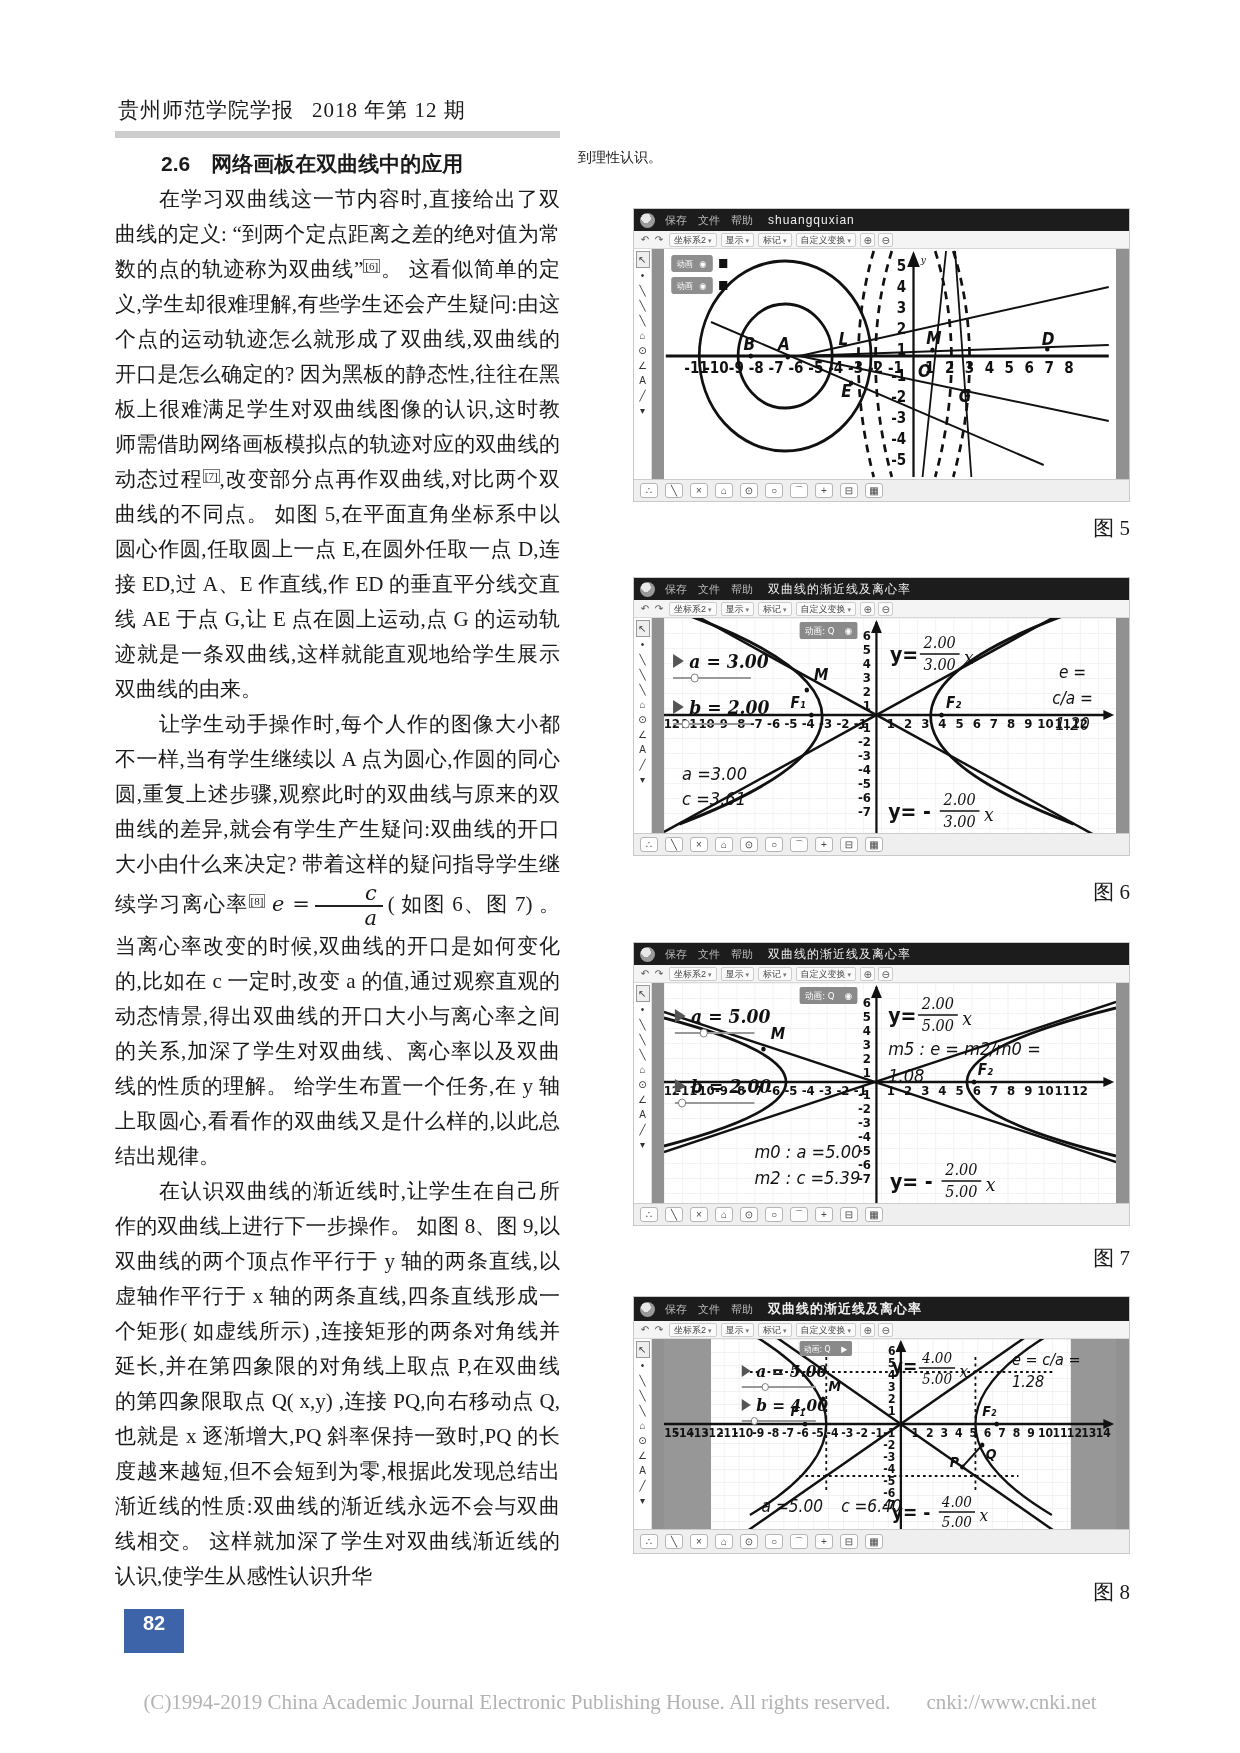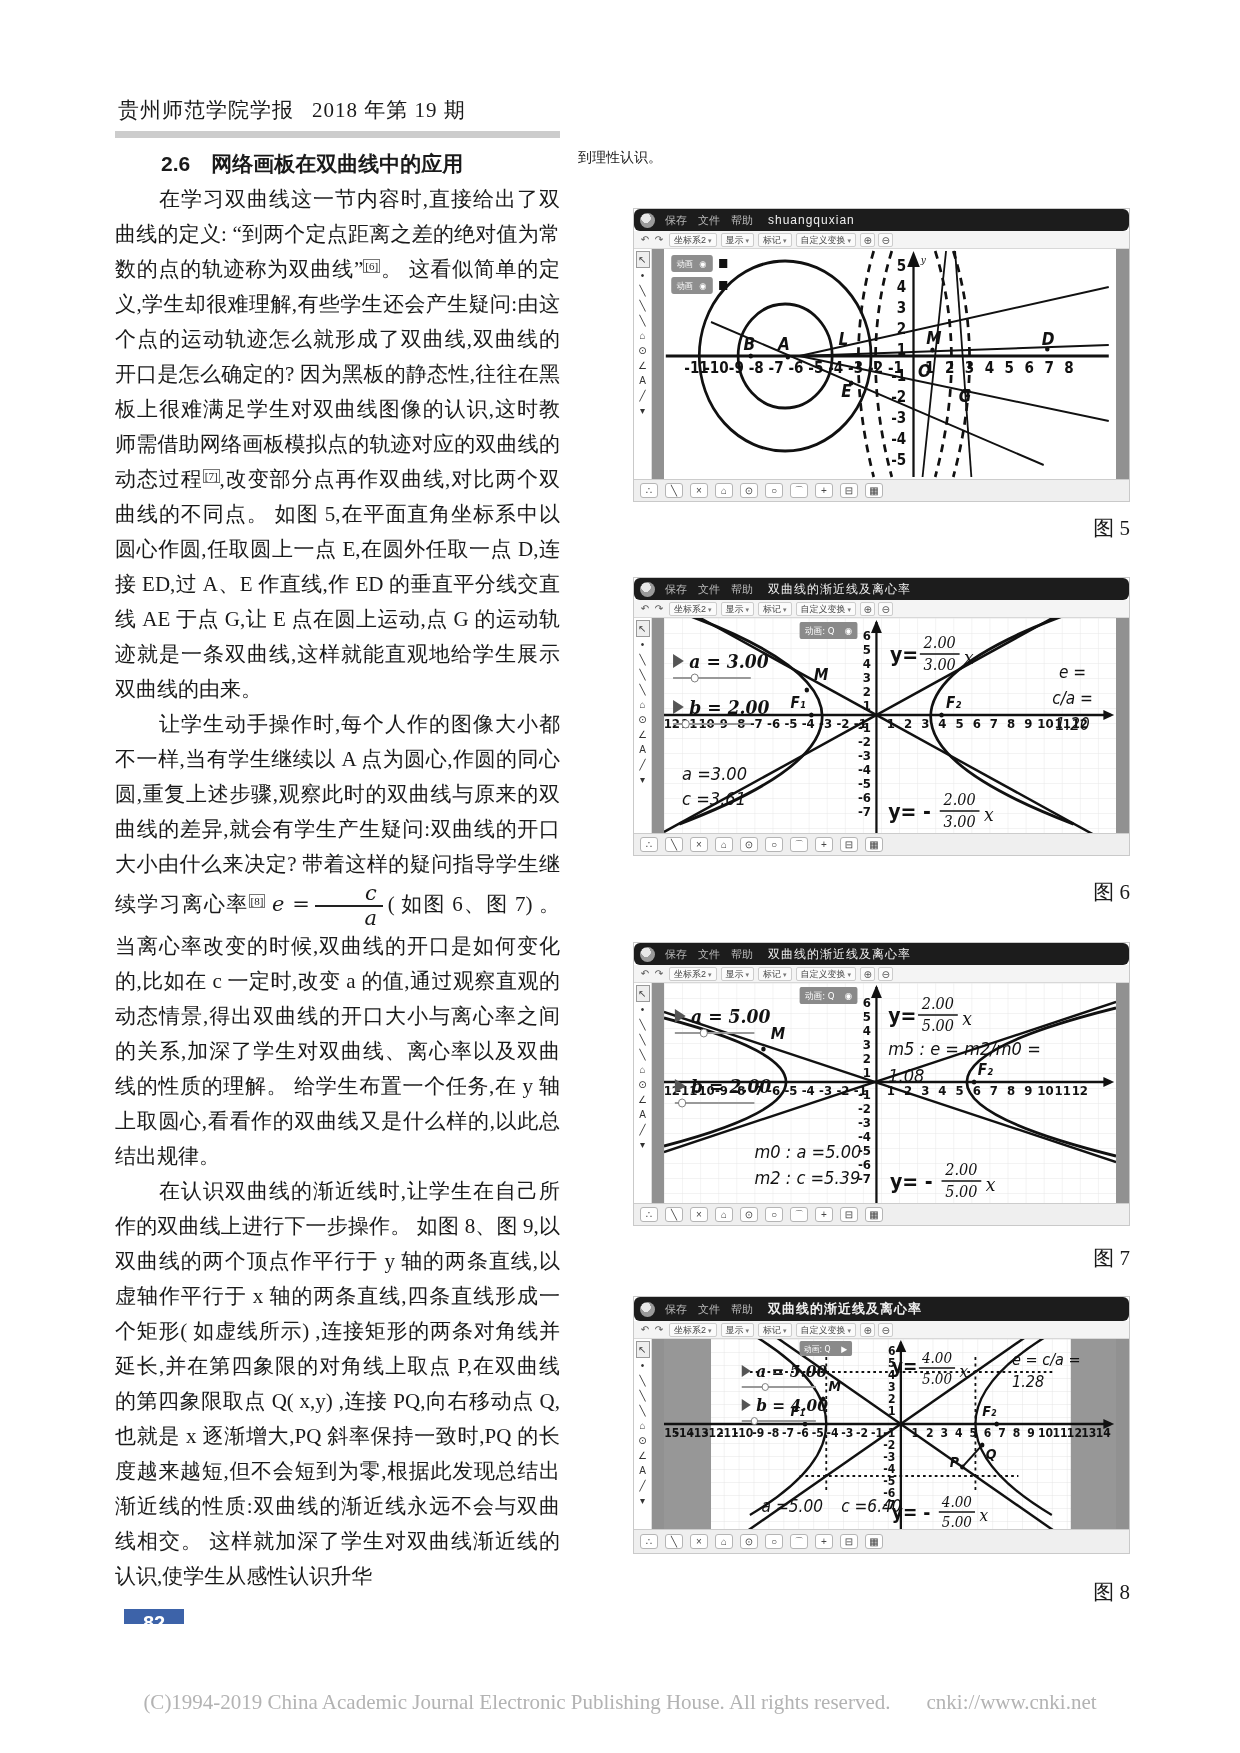--- a/index.html
+++ b/index.html
@@ -18,36 +18,36 @@
   .sec-heading { font-family:"Liberation Sans","DejaVu Sans",sans-serif; font-weight:bold;
                  text-indent:46px; margin-bottom:1px; }
   .para { text-indent:44px; }
   sup.ref { font-size:11px; vertical-align:6px; border:1px solid #777; padding:0 1px; line-height:10px; }
   .ifrac { display:inline-block; vertical-align:-14px; text-align:center;
            font-family:"DejaVu Serif",serif; font-style:italic; margin:0 5px; line-height:1.05; }
   .ifrac .fr-n { display:block; padding:0 6px 1px; border-bottom:2px solid #222; }
   .ifrac .fr-d { display:block; }
   .mvar { font-family:"DejaVu Serif",serif; font-style:italic; }
 
-  .page-badge { position:absolute; left:124px; top:1609px; width:60px; height:15px; background:#3d63a9;
+  .page-badge { position:absolute; left:124px; top:1609px; width:60px; height:44px; background:#3d63a9;
                 color:#fff; font-family:"Liberation Sans","DejaVu Sans",sans-serif; font-weight:bold;
                 font-size:20px; text-align:center; line-height:28px; }
 
   
   .right-col { position:absolute; left:578px; top:140px; width:552px; }
   .continuation { font-size:14px; line-height:35px; }
   .fig-caption { text-align:right; font-size:21px; height:28px; line-height:28px; }
   .cap5 { margin-top:12px; } .cap6 { margin-top:22px; } .cap7 { margin-top:18px; } .cap8 { margin-top:24px; }
 
   
   .fig-window { margin-left:55px; width:497px; border:1px solid #c9c9c9; background:#fff;
                 font-family:"Liberation Sans","DejaVu Sans",sans-serif; }
   .m5 { margin-top:33px; } .m6 { margin-top:35px; } .m7 { margin-top:36px; } .m8 { margin-top:24px; }
 
-  .win-titlebar { height:22px; background:#1c1c1c; display:flex; align-items:center; padding:0 6px;border-radius:6px; }
+  .win-titlebar { height:22px; background:#1c1c1c; display:flex; align-items:center; padding:0 6px; }
   .fig8-w .win-titlebar { height:24px; }
   .avatar { width:15px; height:15px; border-radius:50%; background:radial-gradient(circle at 40% 35%, #e8e8e8 0 35%, #9a9a9a 36% 100%); margin-right:10px; flex:none; }
   .menu-item { color:#b9b9b9; font-size:11px; margin-right:11px; }
   .doc-title { color:#f0f0f0; font-size:12px; margin-left:4px; letter-spacing:1px; }
   .fig8-w .doc-title { font-size:13px; font-weight:bold; }
 
   .win-toolbar { height:18px; background:#f4f4f4; border-bottom:1px solid #d8d8d8; display:flex;
                  align-items:center; padding:0 4px; }
   .tb-ico { font-size:10px; color:#555; width:14px; text-align:center; flex:none; }
   .chips { display:flex; align-items:flex-start; margin-left:3px; }
@@ -83,21 +83,21 @@
   
   .footer { position:absolute; left:0; top:1690px; width:100%; display:flex; justify-content:center;
             gap:36px; color:#b3b3b3; font-size:21px; }
 </style>
 </head>
 <body>
 
 <div id="page">
 
   <div class="journal-header">
-    <span>贵州师范学院学报</span><span class="issue">2018 年第 19 期</span>
+    <span>贵州师范学院学报</span><span class="issue">2018 年第 12 期</span>
   </div>
   <div class="header-rule"></div>
 
   <div class="left-col">
     <div class="sec-heading">2.6　网络画板在双曲线中的应用</div>
     <div class="para"><span>在学习双曲线这一节内容时,直接给出了双曲线的定义: “到两个定点距离之差的绝对值为常数的点的轨迹称为双曲线”</span><sup class="ref">[6]</sup><span>。 这看似简单的定义,学生却很难理解,有些学生还会产生疑问:由这个点的运动轨迹怎么就形成了双曲线,双曲线的开口是怎么确定的? 因为黑板的静态性,往往在黑板上很难满足学生对双曲线图像的认识,这时教师需借助网络画板模拟点的轨迹对应的双曲线的动态过程</span><sup class="ref">[7]</sup><span>,改变部分点再作双曲线,对比两个双曲线的不同点。 如图 5,在平面直角坐标系中以圆心作圆,任取圆上一点 E,在圆外任取一点 D,连接 ED,过 A、E 作直线,作 ED 的垂直平分线交直线 AE 于点 G,让 E 点在圆上运动,点 G 的运动轨迹就是一条双曲线,这样就能直观地给学生展示双曲线的由来。</span></div>
     <div class="para"><span>让学生动手操作时,每个人作的图像大小都不一样,当有学生继续以 A 点为圆心,作圆的同心圆,重复上述步骤,观察此时的双曲线与原来的双曲线的差异,就会有学生产生疑问:双曲线的开口大小由什么来决定? 带着这样的疑问指导学生继续学习离心率</span><sup class="ref">[8]</sup> <span class="mvar">e =</span><span class="ifrac"><span class="fr-n">c</span><span class="fr-d">a</span></span><span>( 如图 6、图 7) 。 当离心率改变的时候,双曲线的开口是如何变化的,比如在 c 一定时,改变 a 的值,通过观察直观的动态情景,得出双曲线的开口大小与离心率之间的关系,加深了学生对双曲线、离心率以及双曲线的性质的理解。 给学生布置一个任务,在 y 轴上取圆心,看看作的双曲线又是什么样的,以此总结出规律。</span></div>
     <div class="para">在认识双曲线的渐近线时,让学生在自己所作的双曲线上进行下一步操作。 如图 8、图 9,以双曲线的两个顶点作平行于 y 轴的两条直线,以虚轴作平行于 x 轴的两条直线,四条直线形成一个矩形( 如虚线所示) ,连接矩形的两条对角线并延长,并在第四象限的对角线上取点 P,在双曲线的第四象限取点 Q( x,y) ,连接 PQ,向右移动点 Q,也就是 x 逐渐增大,PQ 斜率保持一致时,PQ 的长度越来越短,但不会短到为零,根据此发现总结出渐近线的性质:双曲线的渐近线永远不会与双曲线相交。 这样就加深了学生对双曲线渐近线的认识,使学生从感性认识升华</div>
   </div>
 

